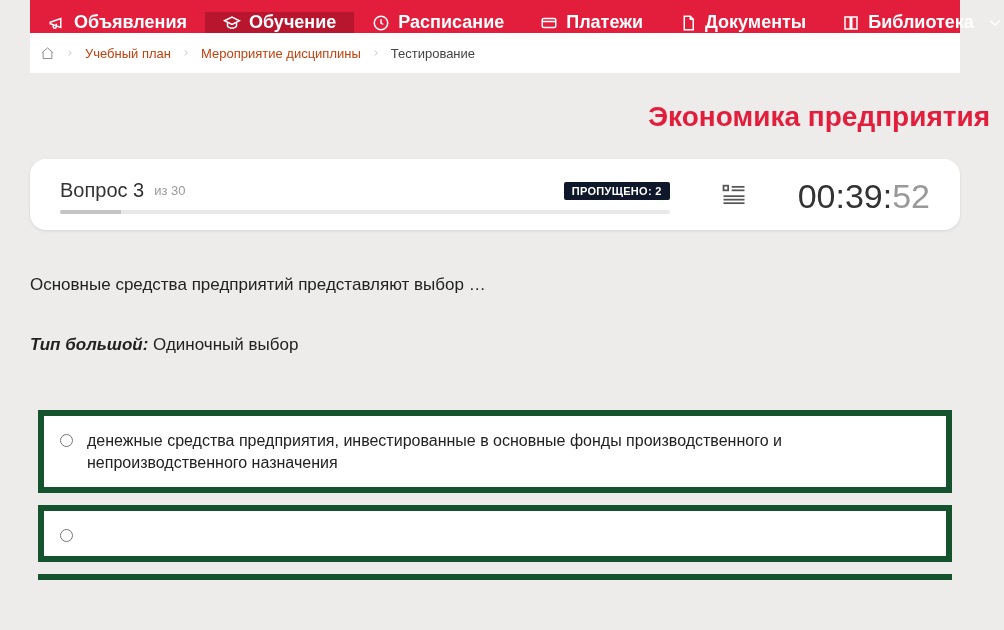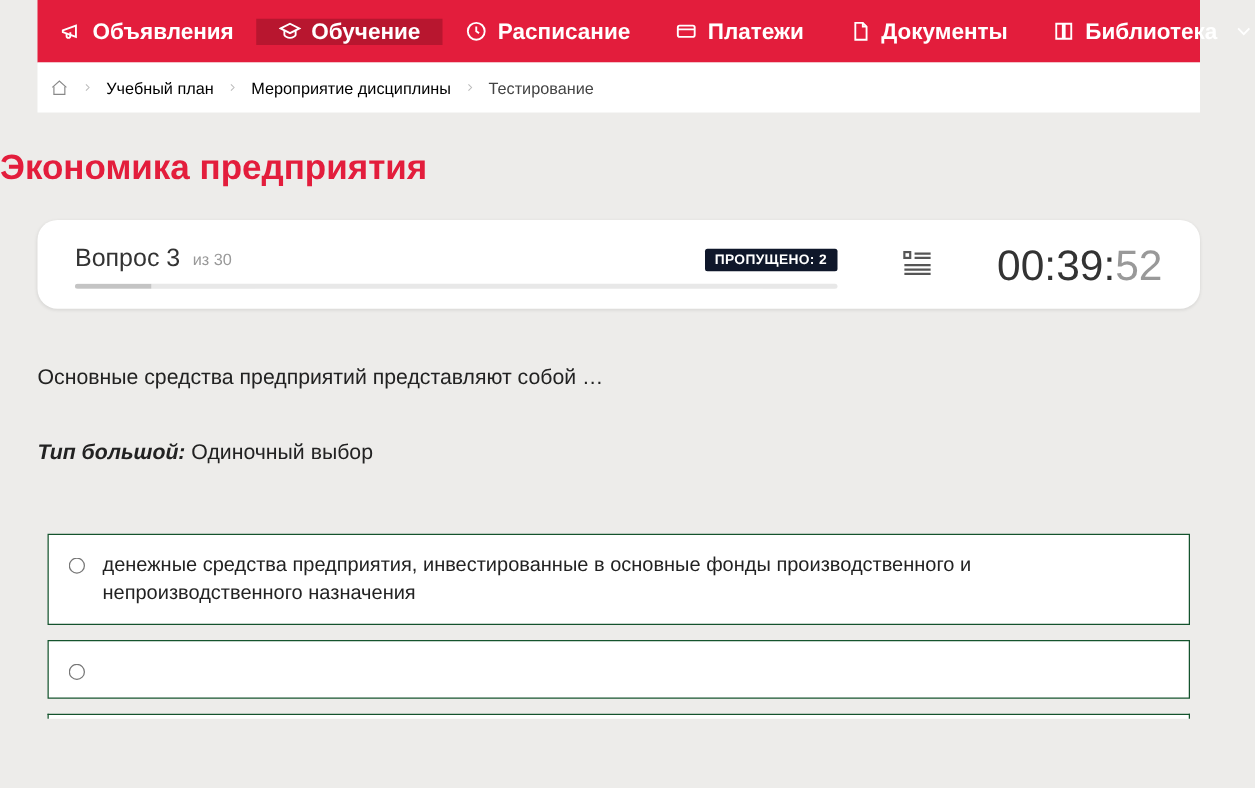--- a/index.html
+++ b/index.html
@@ -21,22 +21,22 @@
       overflow: auto;
     }
     .inner {
       width: 990px;
       padding-bottom: 20px;
     }
     .navbar {
       margin: 0 30px;
       background: #e31d3c;
       display: flex;
-      align-items: center;
-      height: 50px;
+      align-items: flex-end;
+      height: 33px;
     }
     .nav-item {
       display: flex;
       align-items: center;
       padding: 0 18px;
       color: #fff;
       font-size: 18px;
       font-weight: 600;
       cursor: pointer;
       gap: 8px;
@@ -82,28 +82,28 @@
       stroke: #888;
       fill: none;
     }
     .bc-sep svg {
       width: 10px;
       height: 10px;
       stroke: #bbb;
       fill: none;
     }
     .bc-item {
-      color: #000000;
+      color: #c2410c;
       cursor: pointer;
     }
     .bc-current {
       color: #444;
     }
     .page-title {
-      text-align: left;
+      text-align: right;
       color: #e31d3c;
       font-size: 28px;
       font-weight: 600;
       margin: 28px 0 26px;
     }
     .quiz-bar {
       margin: 0 30px;
       background: #fff;
       box-shadow: 0 1px 3px rgba(0,0,0,0.1);
       padding: 18px 30px 14px;
@@ -195,21 +195,21 @@
       color: #222;
     }
     .ans-type-label {
       font-style: italic;
       font-weight: bold;
     }
     .options {
       padding: 0 8px;
     }
     .option {
-      border: 1px solid #14532d;
+      border: 6px solid #14532d;
       background: #fff;
       padding: 14px 16px;
       margin-bottom: 12px;
       display: flex;
       align-items: flex-start;
       gap: 14px;
       cursor: pointer;
     }
     .option input[type="radio"] {
       margin-top: 4px;
@@ -349,21 +349,21 @@
         <line x1="3" y1="19" x2="21" y2="19"></line>
       </svg>
     </div>
     <div class="timer">
       <span>00:39:</span>
           <span class="timer-minor">52</span>
     </div>
   </div>
 
   <div class="content">
-    <div class="q-text">Основные средства предприятий представляют собой …</div>
+    <div class="q-text">Основные средства предприятий представляют выбор …</div>
 
     <div class="ans-type-row">
       <span class="ans-type-label">Тип большой:</span>
       <span>Одиночный выбор</span>
     </div>
 
     <div class="options">
       <label class="option">
         <input type="radio" name="ans" style="">
         <span class="option-text">денежные средства предприятия, инвестированные в основные фонды производственного и непроизводственного назначения</span>

